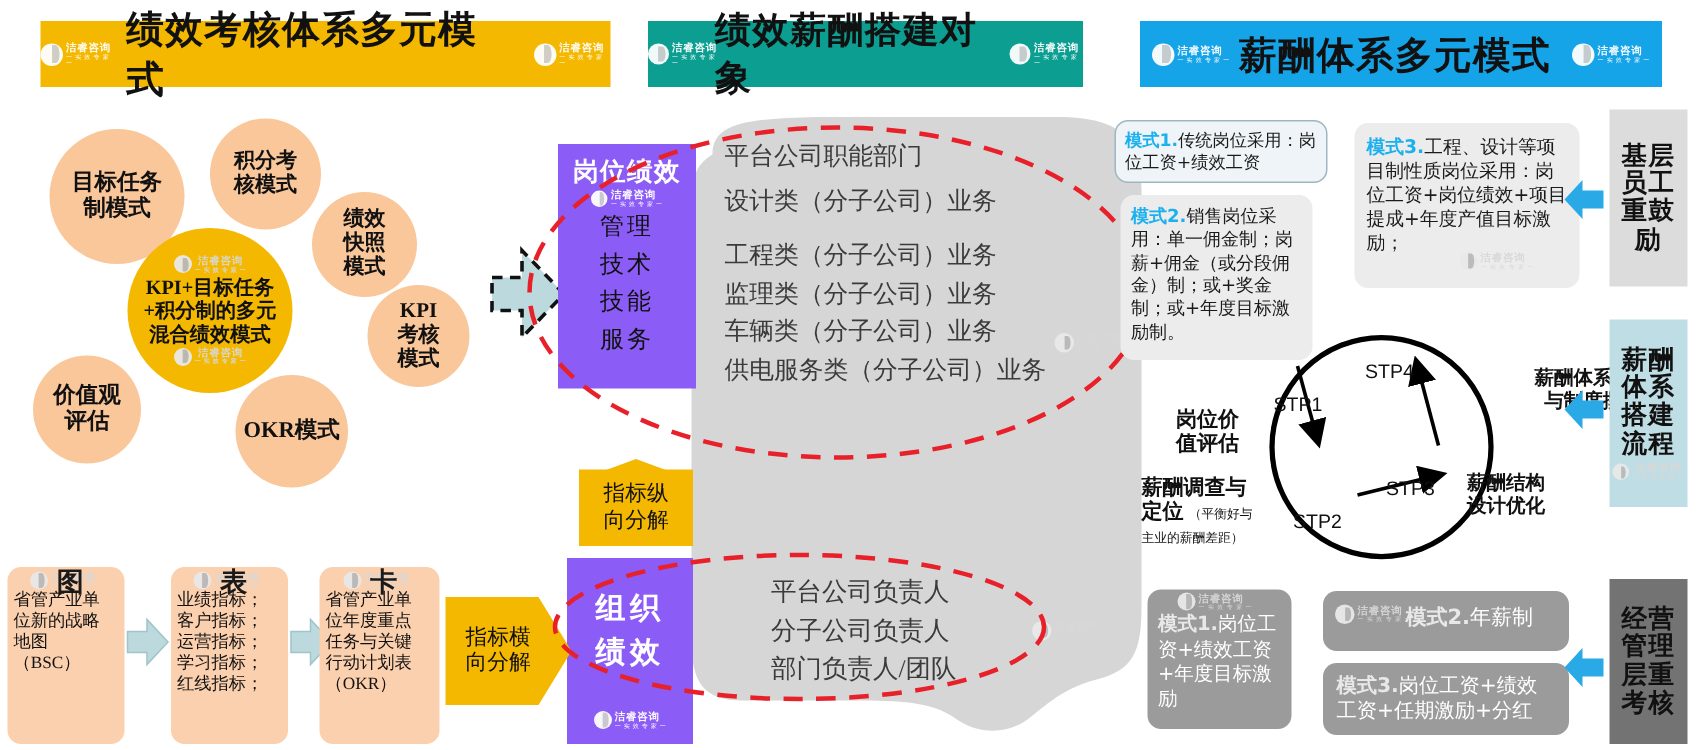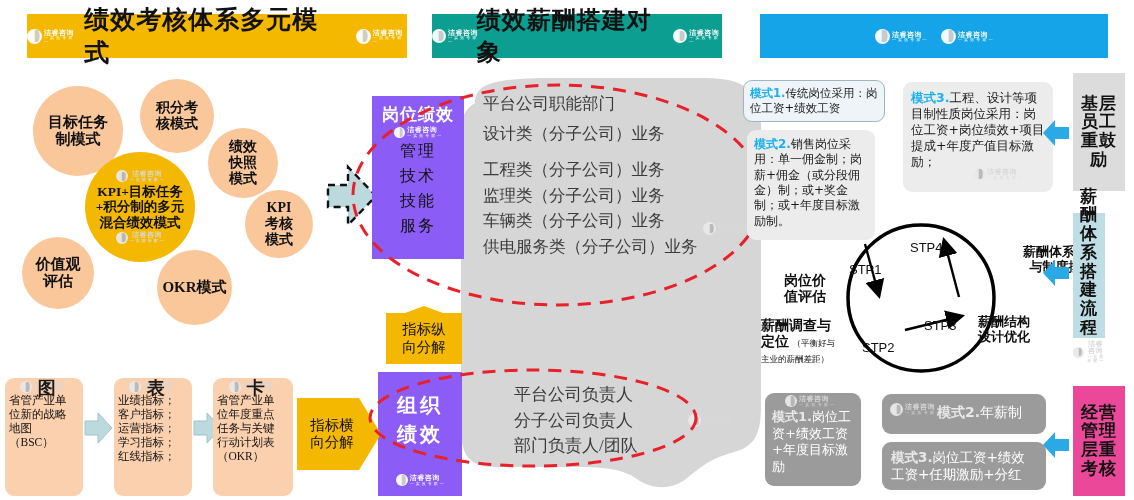--- a/index.html
+++ b/index.html
@@ -61,21 +61,21 @@
   .modebox.outlined{background:#eef4f7;border:1px solid #9fb6c2;}
   .modebox.gray{background:#9b9b9b;color:#fff;}
   .modebox.gray .m{color:#e8e8e8;}
 
   .lbl{font-family:"Liberation Serif","DejaVu Serif",serif;font-weight:bold;color:#111;text-align:center;line-height:1.15;}
   .sideband{display:flex;align-items:center;justify-content:center;text-align:center;
             font-family:"Liberation Serif","DejaVu Serif",serif;font-weight:bold;
             color:#111;line-height:1.1;letter-spacing:1px;}
   .sb-gray{background:#dcdcdc;}
   .sb-lightblue{background:#bfdde4;}
-  .sb-darkgray{background:#ec4899;}
+  .sb-darkgray{background:#737373;}
 
   .stp{font-family:"Liberation Sans","DejaVu Sans",sans-serif;font-size:13px;color:#111;}
   svg{overflow:visible;}
 </style>
 </head>
 <body>
 
 <div class="abs hdr hdr-yellow" style="left:27px;top:14px;width:380px;height:44px;">
   <span class="logo">
     <span class="disc" style="width:15px;height:15px"></span>
@@ -113,20 +113,21 @@
 </div>
 
 <div class="abs hdr hdr-blue" style="left:760px;top:14px;width:348px;height:44px;">
   <span class="logo">
     <span class="disc" style="width:15px;height:15px"></span>
     <span class="txt">
         <b>洁睿咨询</b>
     <i>一 实 效 专 家 一</i>
       </span>
   </span>
+  <span class="ttl" style="font-size:25px;">薪酬体系多元模式</span>
   <span class="logo" style="margin-left:8px">
     <span class="disc" style="width:15px;height:15px"></span>
     <span class="txt">
         <b>洁睿咨询</b>
     <i>一 实 效 专 家 一</i>
       </span>
   </span>
 </div>
 
 <div class="abs circ" style="left:33px;top:86px;width:90px;height:90px;font-size:15px;">
@@ -418,21 +419,21 @@
   <polygon points="0,15 12,2 12,9 26,9 26,21 12,21 12,28" fill="#29a9e6"></polygon>
 </svg>
 
 <div class="abs sideband sb-gray" style="left:1073px;top:73px;width:52px;height:118px;font-size:17px;white-space:pre-line;">
   <span style="white-space:pre-line">基层
 员工
 重鼓
 励</span>
 </div>
 
-<div class="abs sideband sb-lightblue" style="left:1073px;top:213px;width:32px;height:125px;font-size:17px;white-space:pre-line;flex-direction:column;">
+<div class="abs sideband sb-lightblue" style="left:1073px;top:213px;width:52px;height:125px;font-size:17px;white-space:pre-line;flex-direction:column;">
   <span style="white-space:pre-line">薪酬
 体系
 搭建
 流程</span>
   <span class="logo dark" style="margin-top:4px">
     <span class="disc" style="width:11px;height:11px"></span>
     <span class="txt"><b>洁睿咨询</b>
     <i>一 实 效 专 家 一</i></span>
   </span>
 </div>

